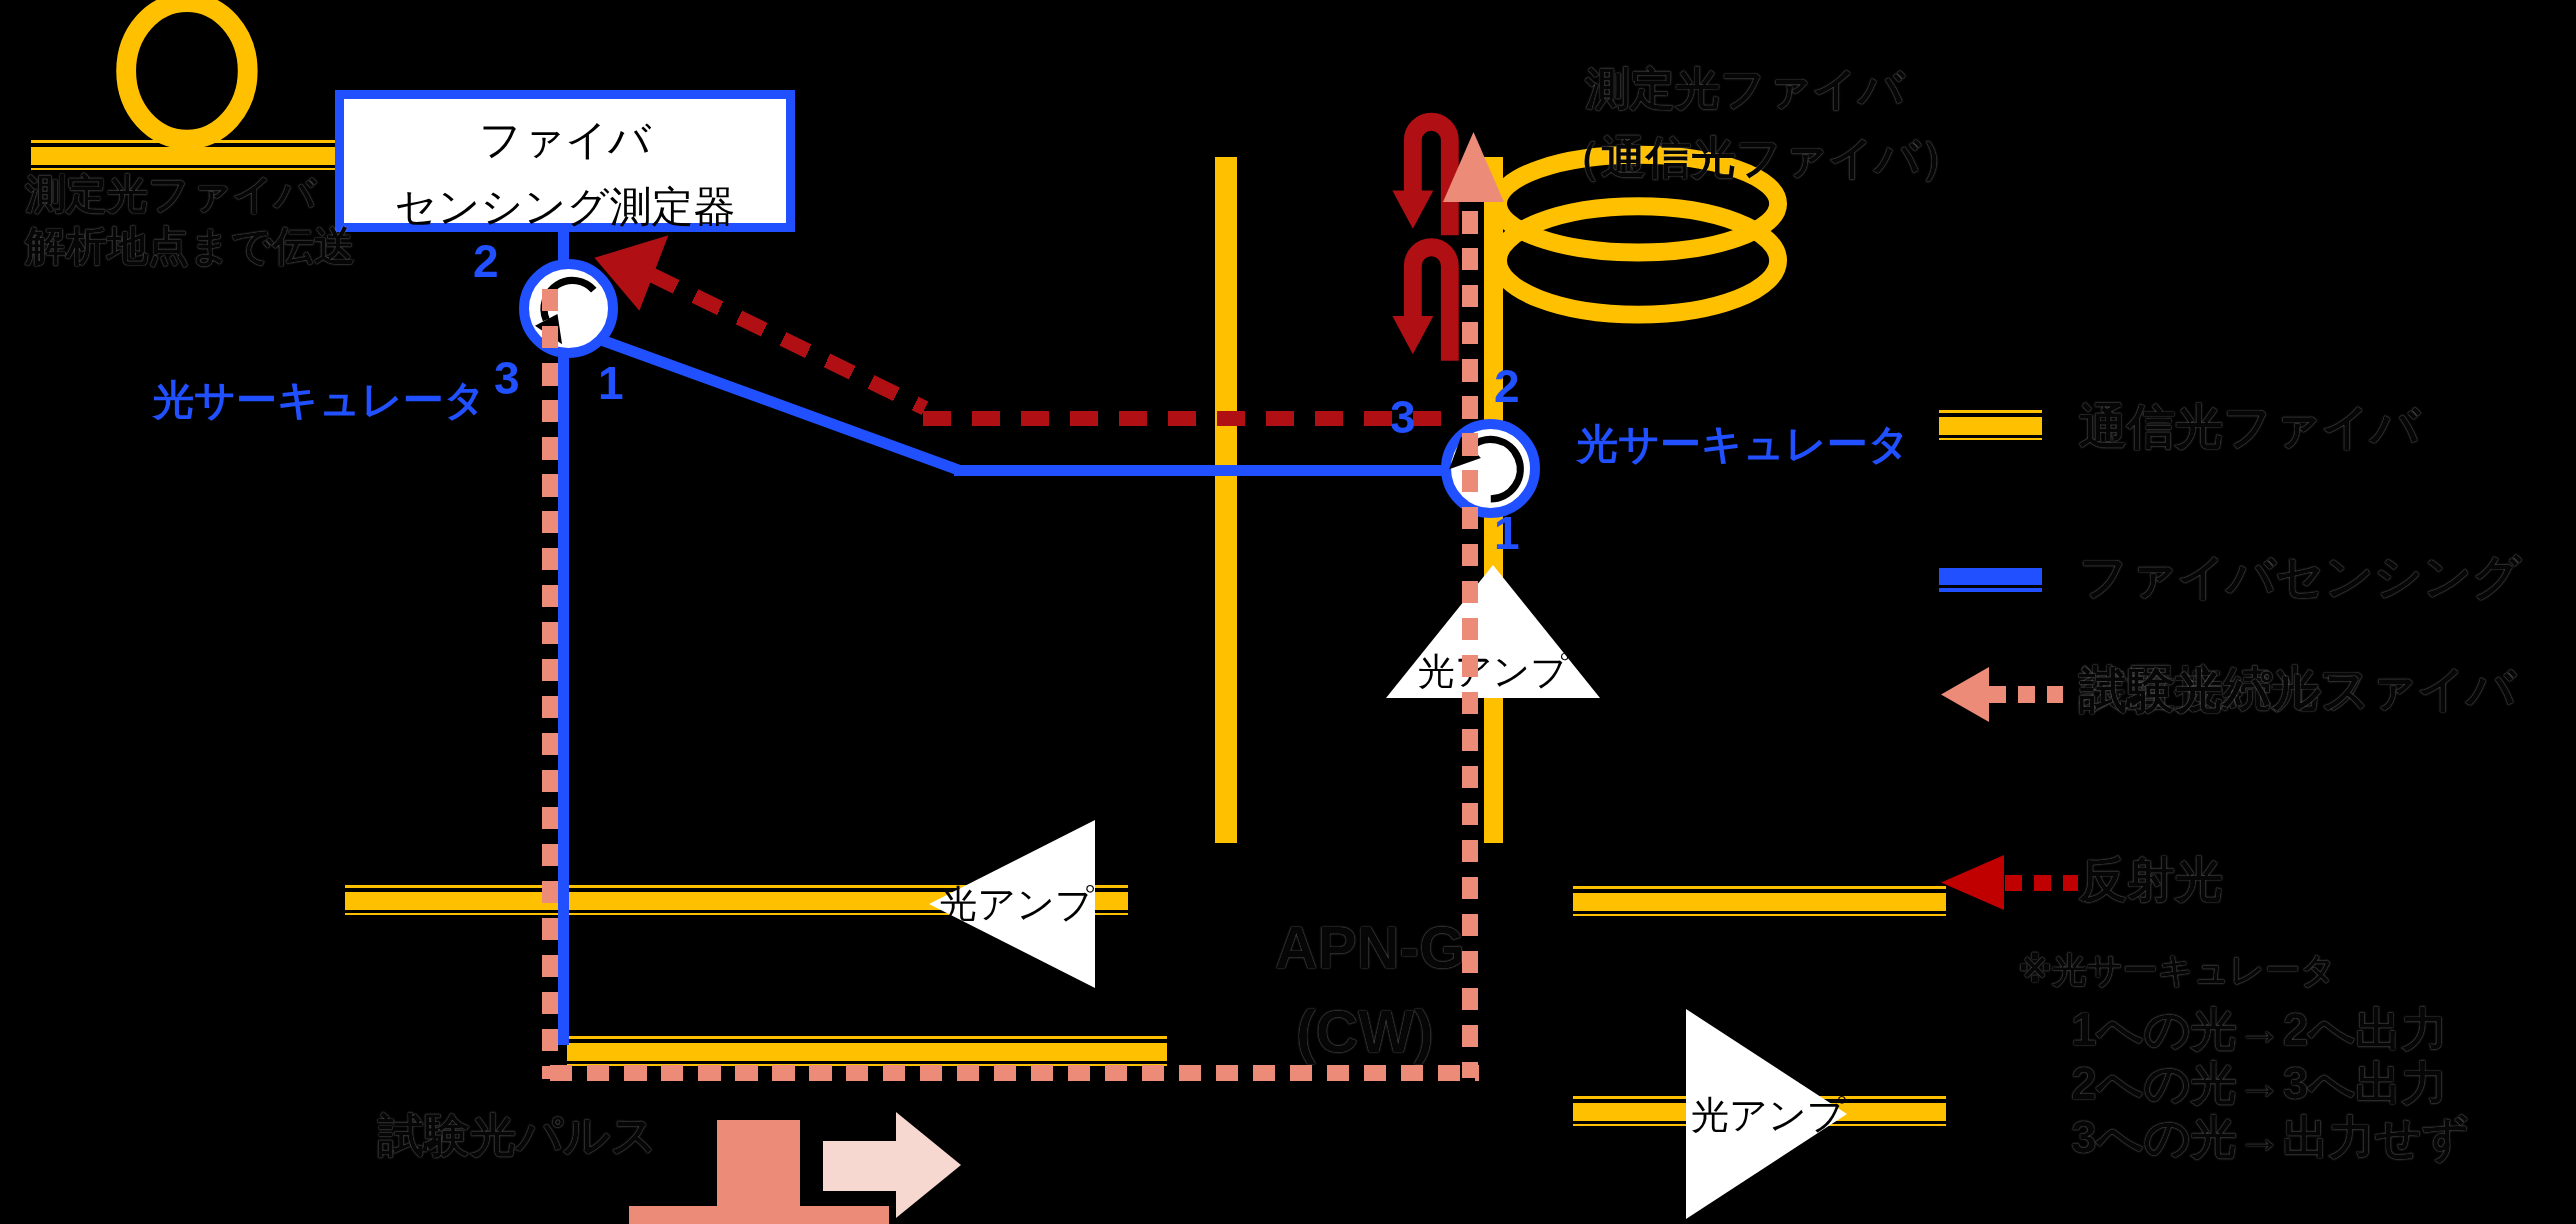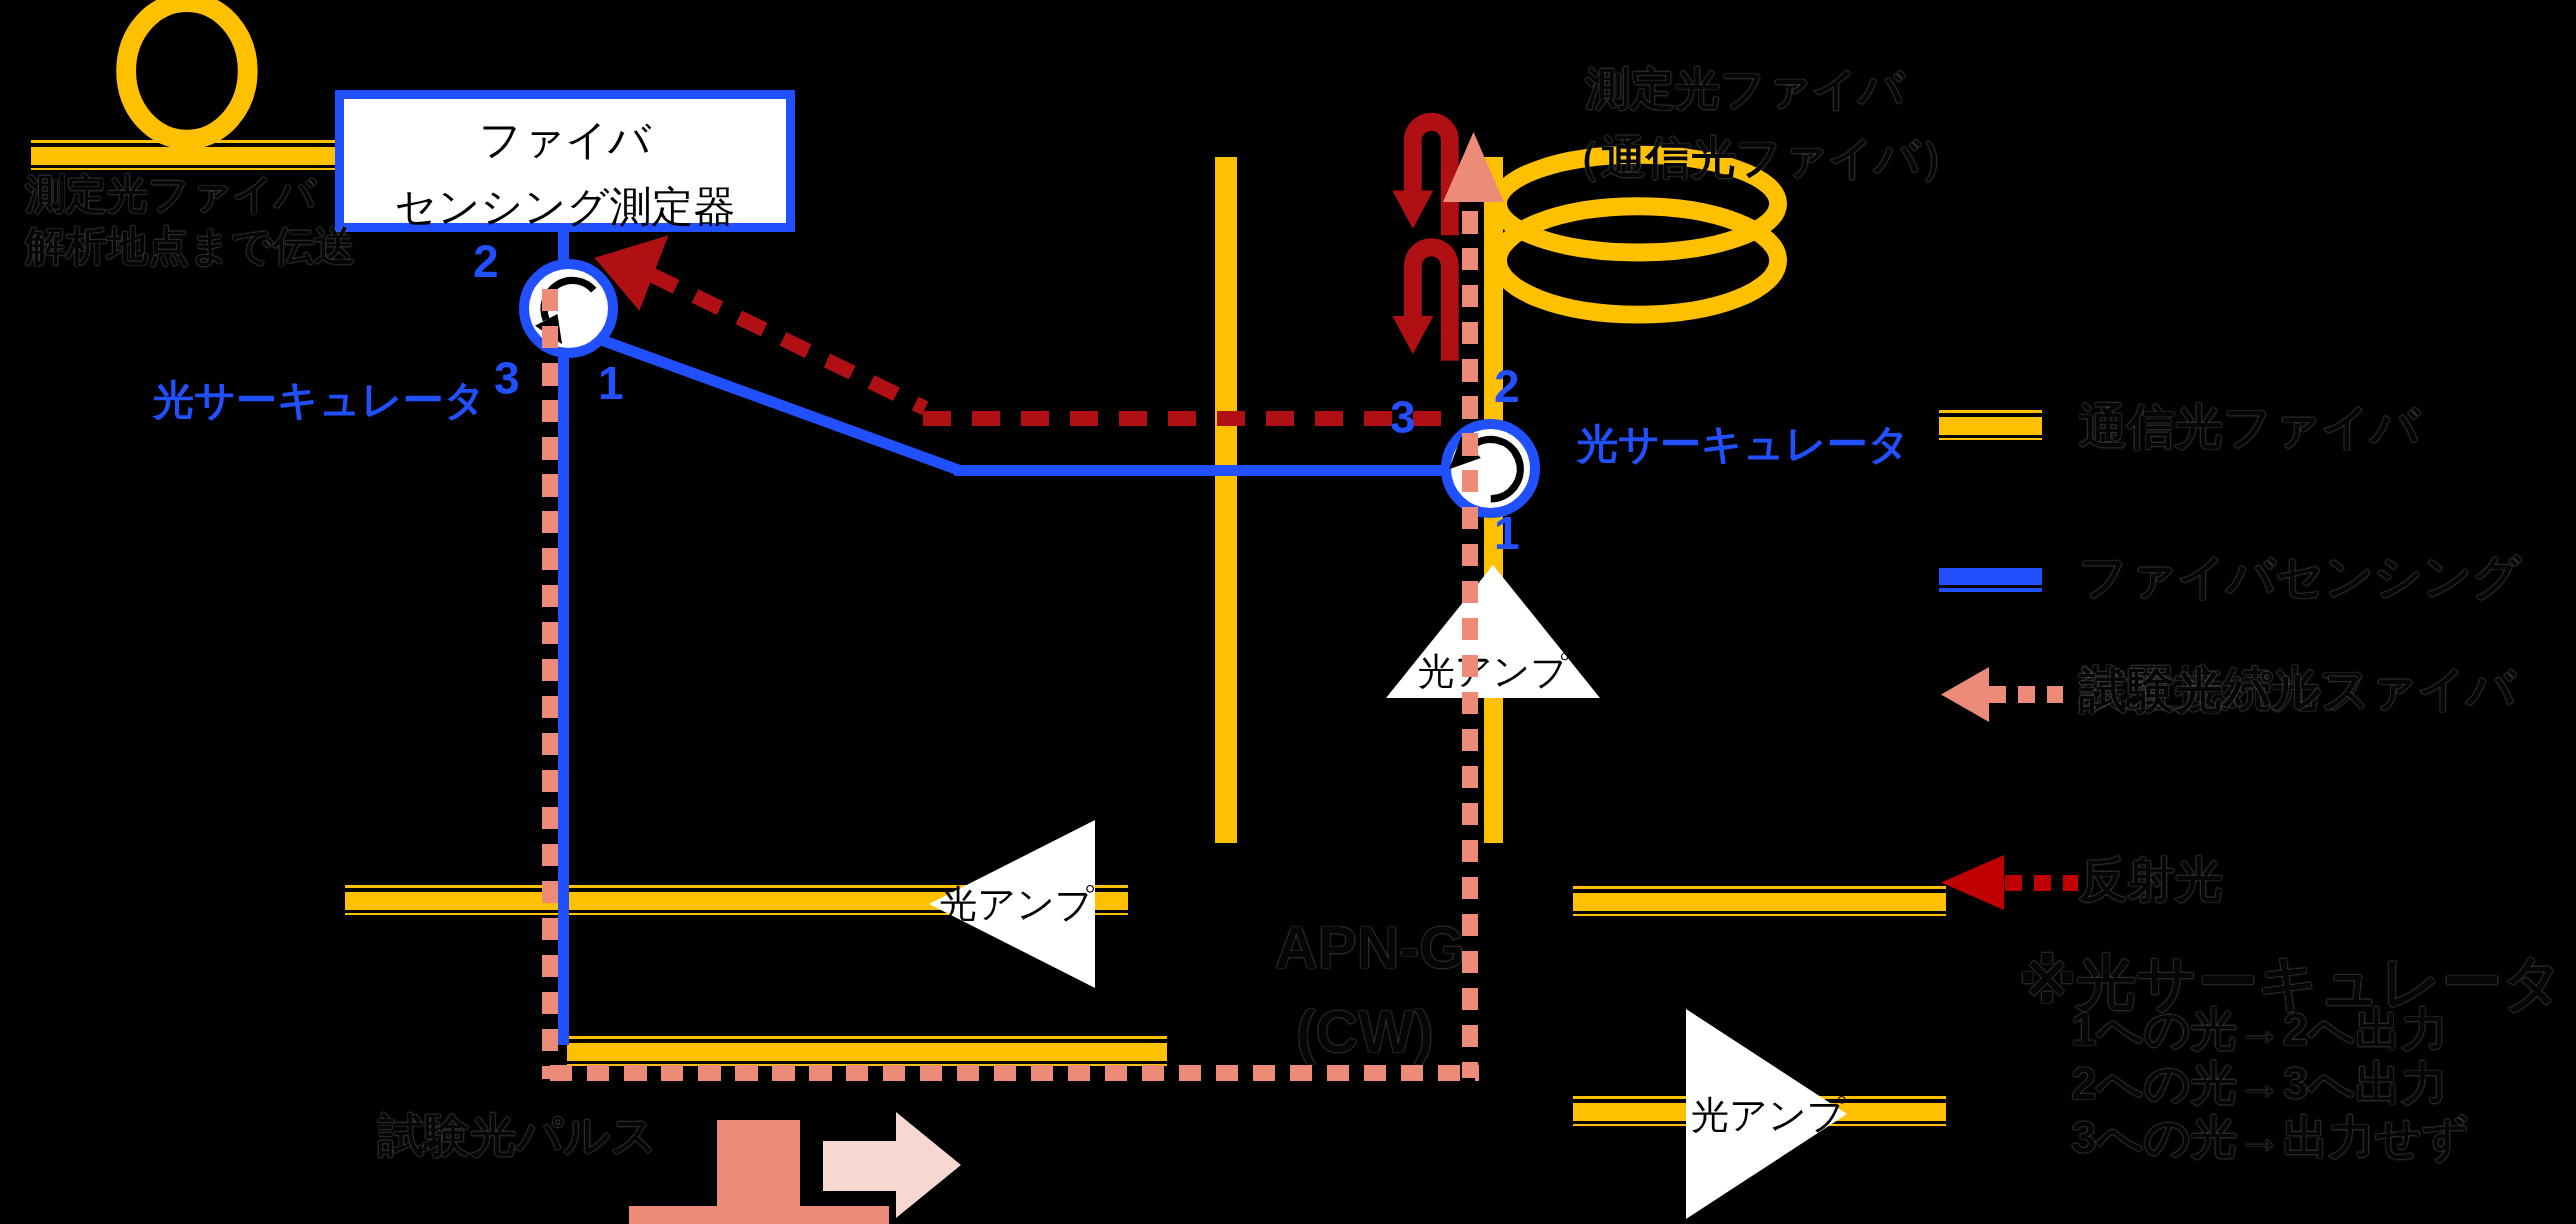--- a/index.html
+++ b/index.html
@@ -122,19 +122,19 @@
   <div class="abs" style="left:1939px;top:568px;width:103px;height:24px;background:linear-gradient(to bottom,#2050FF 0 17px,rgba(0,0,0,0) 17px 20.5px,#2050FF 20.5px 24px);"></div>
   <div class="abs ghost" style="left:2079px;top:664px;font-size:48px;">装置接続光ファイバ</div>
   <div class="abs ghost" style="left:2079px;top:552px;font-size:48px;">ファイバセンシング</div>
   <div class="abs tri-left" style="left:1941px;top:667px;width:48px;height:55px;background:#EC8C78;"></div>
   <div class="abs dash-h-pink" style="left:1989px;top:686px;width:74px;height:17px;background:repeating-linear-gradient(90deg,#EC8C78 0 17px,rgba(0,0,0,0) 17px 29px);"></div>
   <div class="abs ghost" style="left:2079px;top:666px;font-size:48px;">試験光パルス</div>
   <div class="abs tri-left" style="left:1941px;top:855px;width:63px;height:55px;background:#C00000;"></div>
   <div class="abs" style="left:2005px;top:875px;width:73px;height:16px;background:repeating-linear-gradient(90deg,#C00000 0 17px,rgba(0,0,0,0) 17px 29px);"></div>
   <div class="abs ghost" style="left:2079px;top:855px;font-size:48px;">反射光</div>
 
-  <div class="abs ghost" style="left:2018px;top:951px;font-size:60px;">※光サーキュレータ</div>
+  <div class="abs ghost" style="left:2018px;top:951px;font-size:35px;">※光サーキュレータ</div>
   <div class="abs ghost" style="left:2071px;top:1005px;font-size:46px;">1への光→2へ出力</div>
   <div class="abs ghost" style="left:2071px;top:1059px;font-size:46px;">2への光→3へ出力</div>
   <div class="abs ghost" style="left:2071px;top:1113px;font-size:46px;">3への光→出力せず</div>
 
 </div>
 
 
 </body></html>

